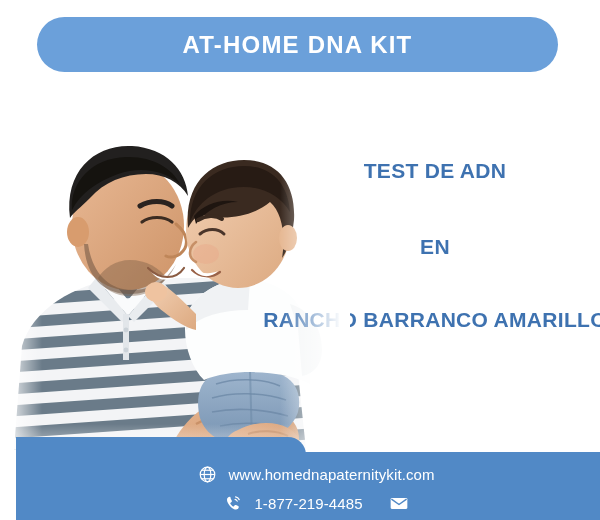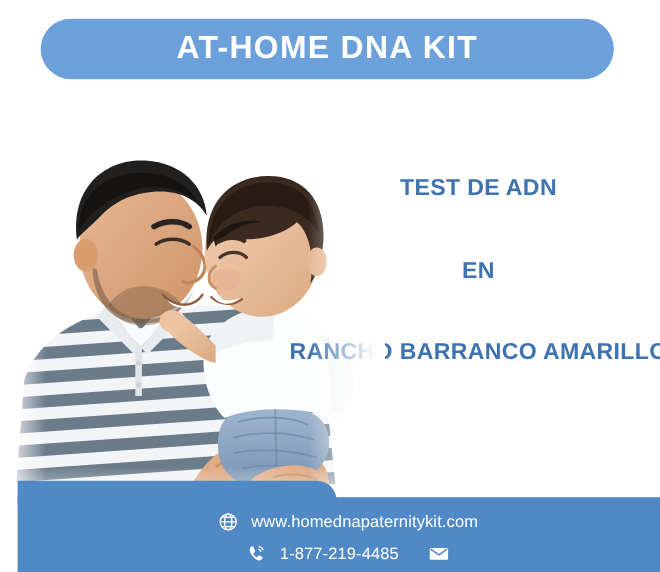--- a/index.html
+++ b/index.html
@@ -25,21 +25,21 @@
     height: 55px;
     background: #6BA0DA;
     border-radius: 28px;
     display: flex;
     align-items: center;
     justify-content: center;
     box-sizing: border-box;
   }
   #header-banner-title {
     color: #ffffff;
-    font-size: 29px;
+    font-size: 24px;
     font-weight: bold;
     letter-spacing: 1.2px;
     line-height: 1;
     white-space: nowrap;
   }
 
   
   #photo {
     position: absolute;
     left: 0px;

